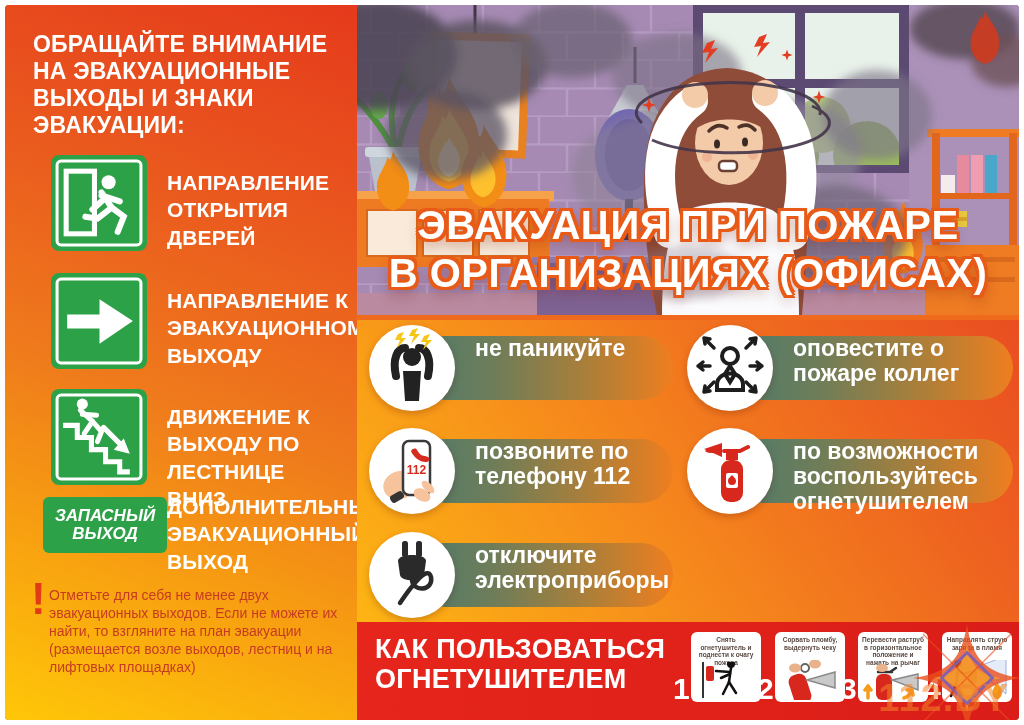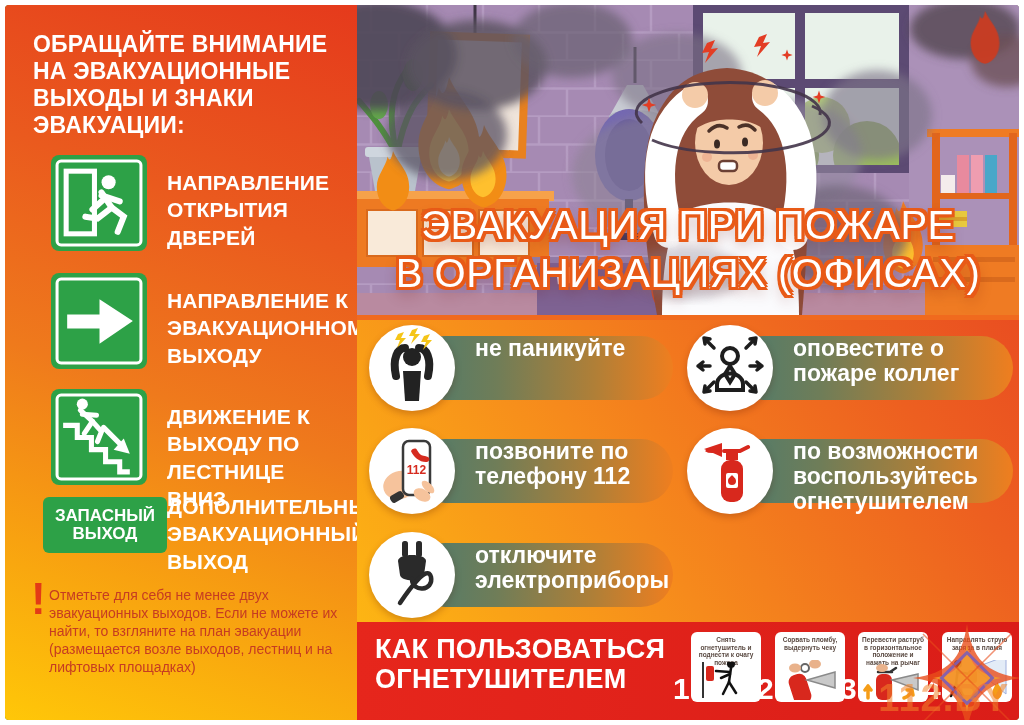--- a/index.html
+++ b/index.html
@@ -8,28 +8,28 @@
   .poster{position:relative;width:1014px;height:715px;border-radius:4px;overflow:hidden;background:#4d7c0f;}
 
   
   .sidebar{position:absolute;left:0;top:0;width:352px;height:715px;
     background:linear-gradient(200deg,#e53a1c 0%,#ea5a1e 30%,#ef7a1c 55%,#f8a210 78%,#ffc708 100%);}
   .sidebar-heading{position:absolute;left:28px;top:26px;width:308px;color:#fff;font-size:23px;line-height:1.17;font-weight:900;letter-spacing:.2px;}
   .sign-row{position:absolute;left:46px;}
   .sign-sq{width:96px;height:96px;display:block;}
   .sign-label{position:absolute;left:162px;width:182px;color:#fff;font-size:21px;font-weight:800;line-height:1.3;letter-spacing:.2px;}
   .spare-sign{position:absolute;left:38px;width:124px;height:56px;background:#2da147;border-radius:6px;color:#fff;
-    display:flex;align-items:center;justify-content:center;text-align:center;font-size:17px;font-weight:800;line-height:1.05;padding:4px;}
+    display:flex;align-items:center;justify-content:center;text-align:center;font-size:17px;font-weight:800;line-height:1.05;padding:4px;font-style:italic;}
   .note-mark{position:absolute;left:26px;top:572px;color:#e33a16;font-size:44px;font-weight:900;line-height:1;}
   .note-text{position:absolute;left:44px;top:582px;width:300px;color:#c63c22;font-size:14px;font-weight:400;line-height:1.28;}
 
   
   .illustration{position:absolute;left:352px;top:0;width:662px;height:310px;overflow:hidden;background:#a68ab3;}
   .title-wrap{position:absolute;left:352px;top:196px;width:662px;text-align:center;pointer-events:none;}
-  .title-line{color:#fff;font-size:40px;font-weight:400;letter-spacing:.5px;line-height:1.2;
+  .title-line{color:#fff;font-size:40px;font-weight:700;letter-spacing:.5px;line-height:1.2;
     text-shadow:-3px -3px 0 #e85a17,3px -3px 0 #e85a17,-3px 3px 0 #e85a17,3px 3px 0 #e85a17,
       -3px 0 0 #e85a17,3px 0 0 #e85a17,0 -3px 0 #e85a17,0 3px 0 #e85a17,0 7px 14px rgba(110,20,0,.45);}
 
   
   .cards{position:absolute;left:352px;top:310px;width:662px;height:307px;
     background:linear-gradient(55deg,#fdb513 0%,#f68a1c 40%,#ed5f20 80%,#e94e21 100%);}
   .cards::before{content:"";position:absolute;left:0;top:0;width:100%;height:5px;background:#f06a1e;}
   .card{position:absolute;height:86px;}
   .card .pill{position:absolute;left:44px;right:0;top:11px;height:64px;border-radius:32px;display:flex;align-items:flex-start;
     padding-left:62px;background:linear-gradient(90deg,#4e7b6d 0%,#6f7d58 32%,#b07f37 70%,#ef7e1f 100%);}

